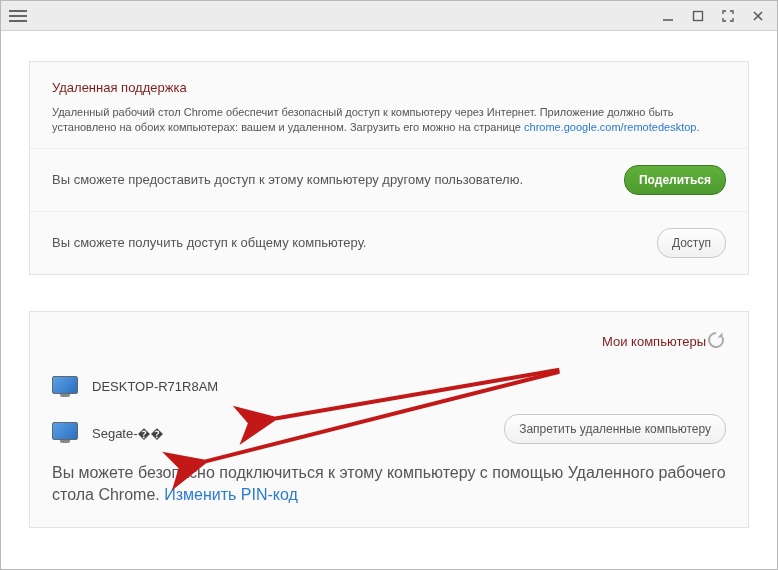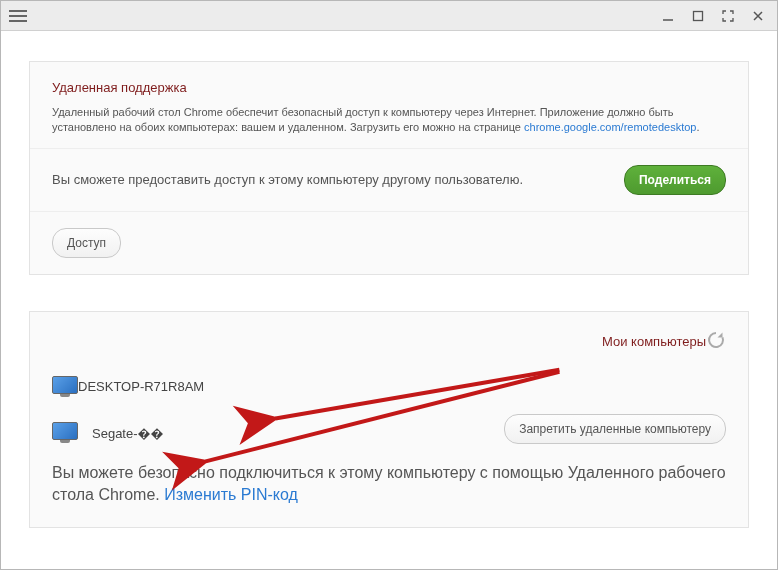--- a/index.html
+++ b/index.html
@@ -102,20 +102,21 @@
     align-items: center;
   }
   .refresh-icon {
     color: #aaa;
     cursor: pointer;
   }
   .computer-row {
     padding: 8px 22px;
     display: flex;
     align-items: center;
+    gap: 14px;
   }
   .computer-row.with-btn {
     justify-content: space-between;
     align-items: flex-end;
   }
   .computer-left { display: flex; align-items: center; gap: 14px; }
   .monitor-icon {
     width: 26px; height: 22px;
     position: relative;
   }
@@ -191,20 +192,21 @@
         <div class="panel-title">Удаленная поддержка</div>
         <div class="panel-desc">
           <span>Удаленный рабочий стол Chrome обеспечит безопасный доступ к компьютеру через Интернет. Приложение должно быть установлено на обоих компьютерах: вашем и удаленном. Загрузить его можно на странице </span><a href="#">chrome.google.com/remotedesktop</a><span>.</span>
         </div>
       </div>
       <div class="panel-row">
         <div class="panel-row-text">Вы сможете предоставить доступ к этому компьютеру другому пользователю.</div>
         <button class="btn btn-green">Поделиться</button>
       </div>
       <div class="panel-row">
+        <div class="panel-row-text">Вы сможете получить доступ к общему компьютеру.</div>
         <button class="btn">Доступ</button>
       </div>
     </div>
 
     <div class="panel">
       <div class="panel2-header">
         <div class="panel-title" style="margin-bottom:0">Мои компьютеры</div>
         <div class="refresh-icon">
           <svg width="20" height="20" viewBox="0 0 20 20">
             <path d="M10 3 a7 7 0 1 0 6.5 4.3" fill="none" stroke="#aaa" stroke-width="2"></path>

